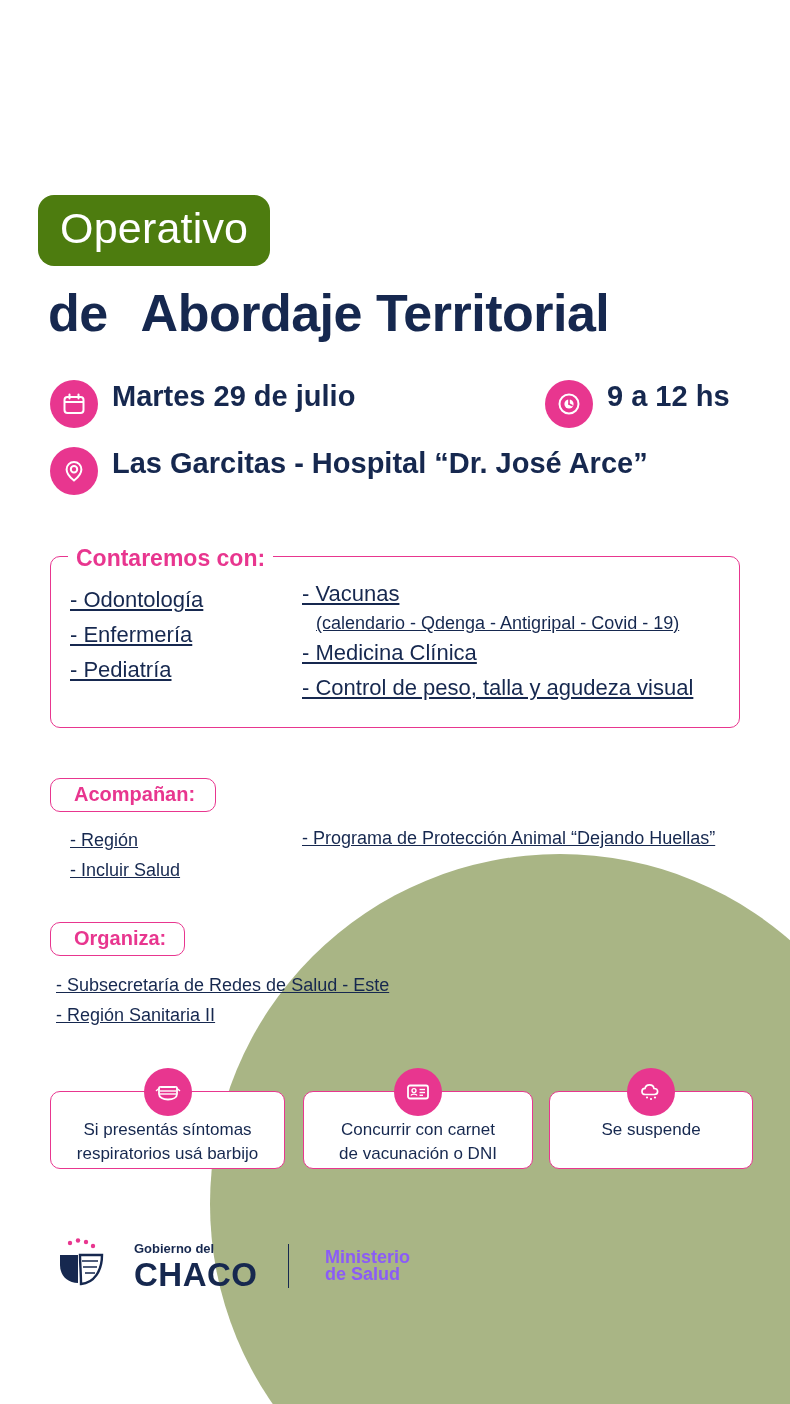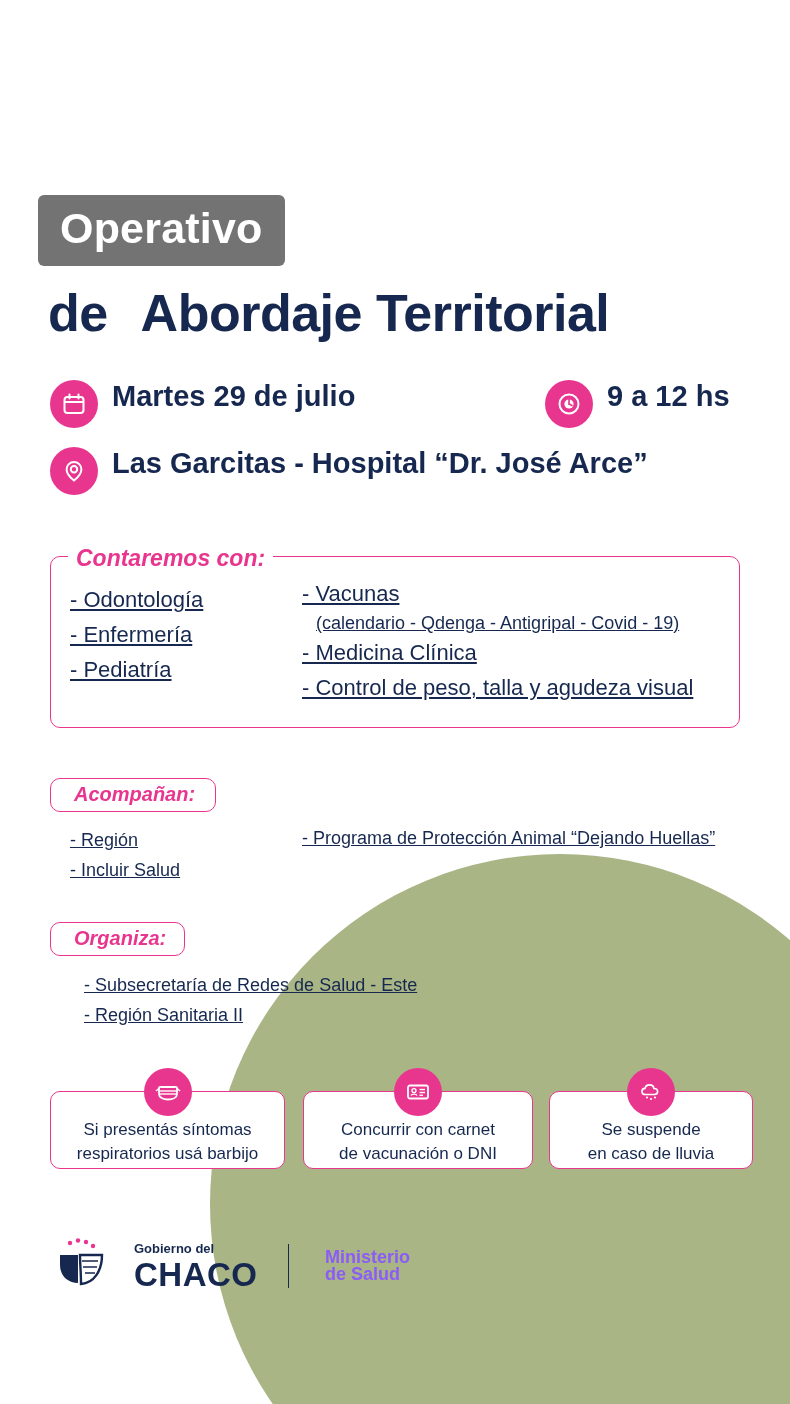--- a/index.html
+++ b/index.html
@@ -35,27 +35,27 @@
   .content {
     position: relative;
     z-index: 2;
   }
 
   
   .title-chip {
     position: absolute;
     left: 38px;
     top: 195px;
-    background: #737373;
+    background: #4d7c0f;
     color: #ffffff;
     font-size: 43px;
-    font-weight: 700;
+    font-weight: 400;
     line-height: 1;
     padding: 12px 22px 16px 22px;
-    border-radius: 6px;
+    border-radius: 16px;
     letter-spacing: 0.2px;
   }
   .title-main {
     position: absolute;
     left: 48px;
     top: 283px;
     color: #16284f;
     font-size: 52px;
     font-weight: bold;
     letter-spacing: -0.5px;
@@ -99,21 +99,20 @@
     border-radius: 10px;
     box-sizing: border-box;
   }
   .box-label {
     position: absolute;
     background: #ffffff;
     color: #e8368f;
     font-weight: bold;
     padding: 0 8px;
     white-space: nowrap;
-    font-style: italic;
   }
 
   
   #box-contaremos {
     left: 50px;
     top: 556px;
     width: 690px;
     height: 172px;
   }
   #label-contaremos {
@@ -167,21 +166,21 @@
     left: 50px;
     top: 922px;
     width: 135px;
     height: 34px;
   }
   #label-organiza {
     left: 66px;
     top: 927px;
     font-size: 20px;
   }
-  #organiza-col { left: 84px; top: 970px; }
+  #organiza-col { left: 56px; top: 970px; }
 
   
   .note-card {
     position: absolute;
     border: 1.5px solid #e8368f;
     border-radius: 10px;
     box-sizing: border-box;
     background: #ffffff;
     text-align: center;
     color: #16284f;
@@ -361,21 +360,20 @@
     <div class="note-card" id="note-3">
       <span class="note-icon">
         <svg width="28" height="28" viewBox="0 0 28 28">
           <path d="M8.5 16.5 C6.3 16.5 5 15.1 5 13.4 C5 11.8 6.3 10.5 8 10.4 C8.4 8.2 10.3 6.8 12.5 6.8 C14.8 6.8 16.7 8.4 17 10.5 C19 10.5 20.6 11.8 20.6 13.5 C20.6 15.2 19.2 16.5 17.3 16.5 Z" fill="none" stroke="#ffffff" stroke-width="1.7"></path>
           <circle cx="10" cy="19.5" r="1.1" fill="#ffffff"></circle>
           <circle cx="14" cy="21" r="1.1" fill="#ffffff"></circle>
           <circle cx="18" cy="19.5" r="1.1" fill="#ffffff"></circle>
         </svg>
       </span>
       <div>Se suspende</div>
-      <div>en caso de lluvia</div>
     </div>
 
     <div class="footer">
       <span class="logo-mark">
         <svg width="62" height="62" viewBox="0 0 62 62">
           <circle cx="20" cy="8" r="2.2" fill="#e8368f"></circle>
           <circle cx="28" cy="5.5" r="2.2" fill="#e8368f"></circle>
           <circle cx="36" cy="7" r="2.2" fill="#e8368f"></circle>
           <circle cx="43" cy="11" r="2.2" fill="#e8368f"></circle>
           <path d="M10 20 L28 20 L28 48 C17 48 10 40 10 30 Z" fill="#16284f"></path>

